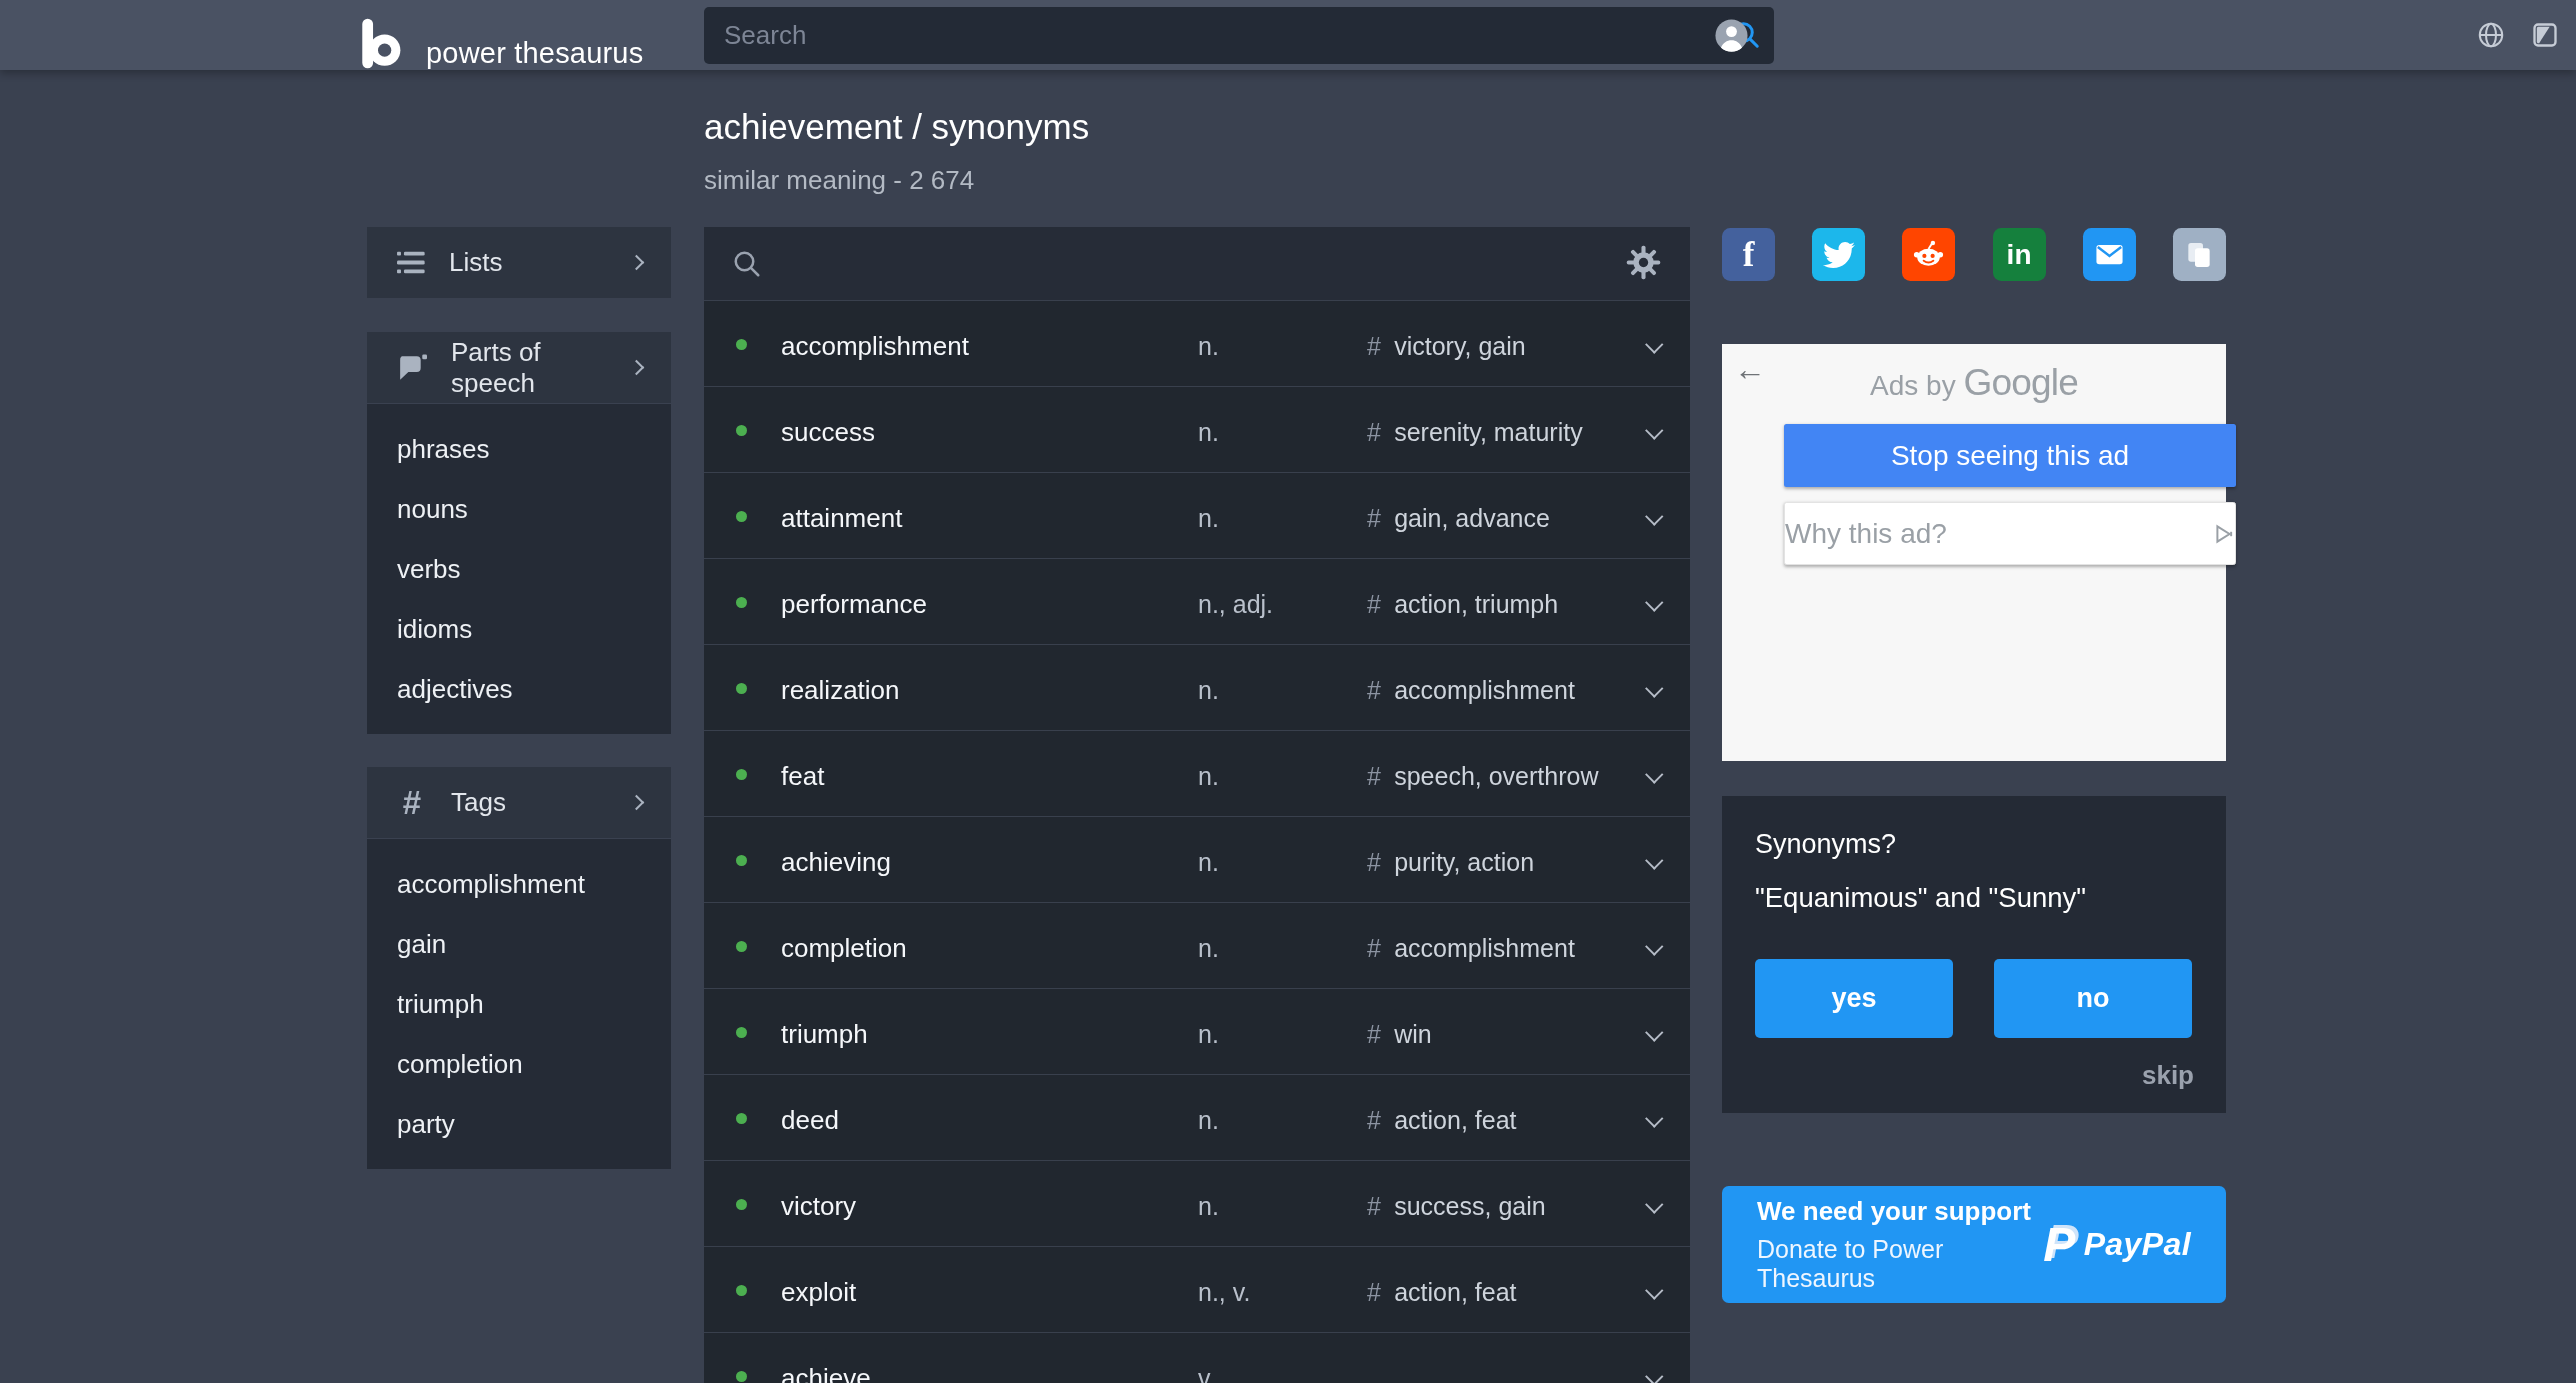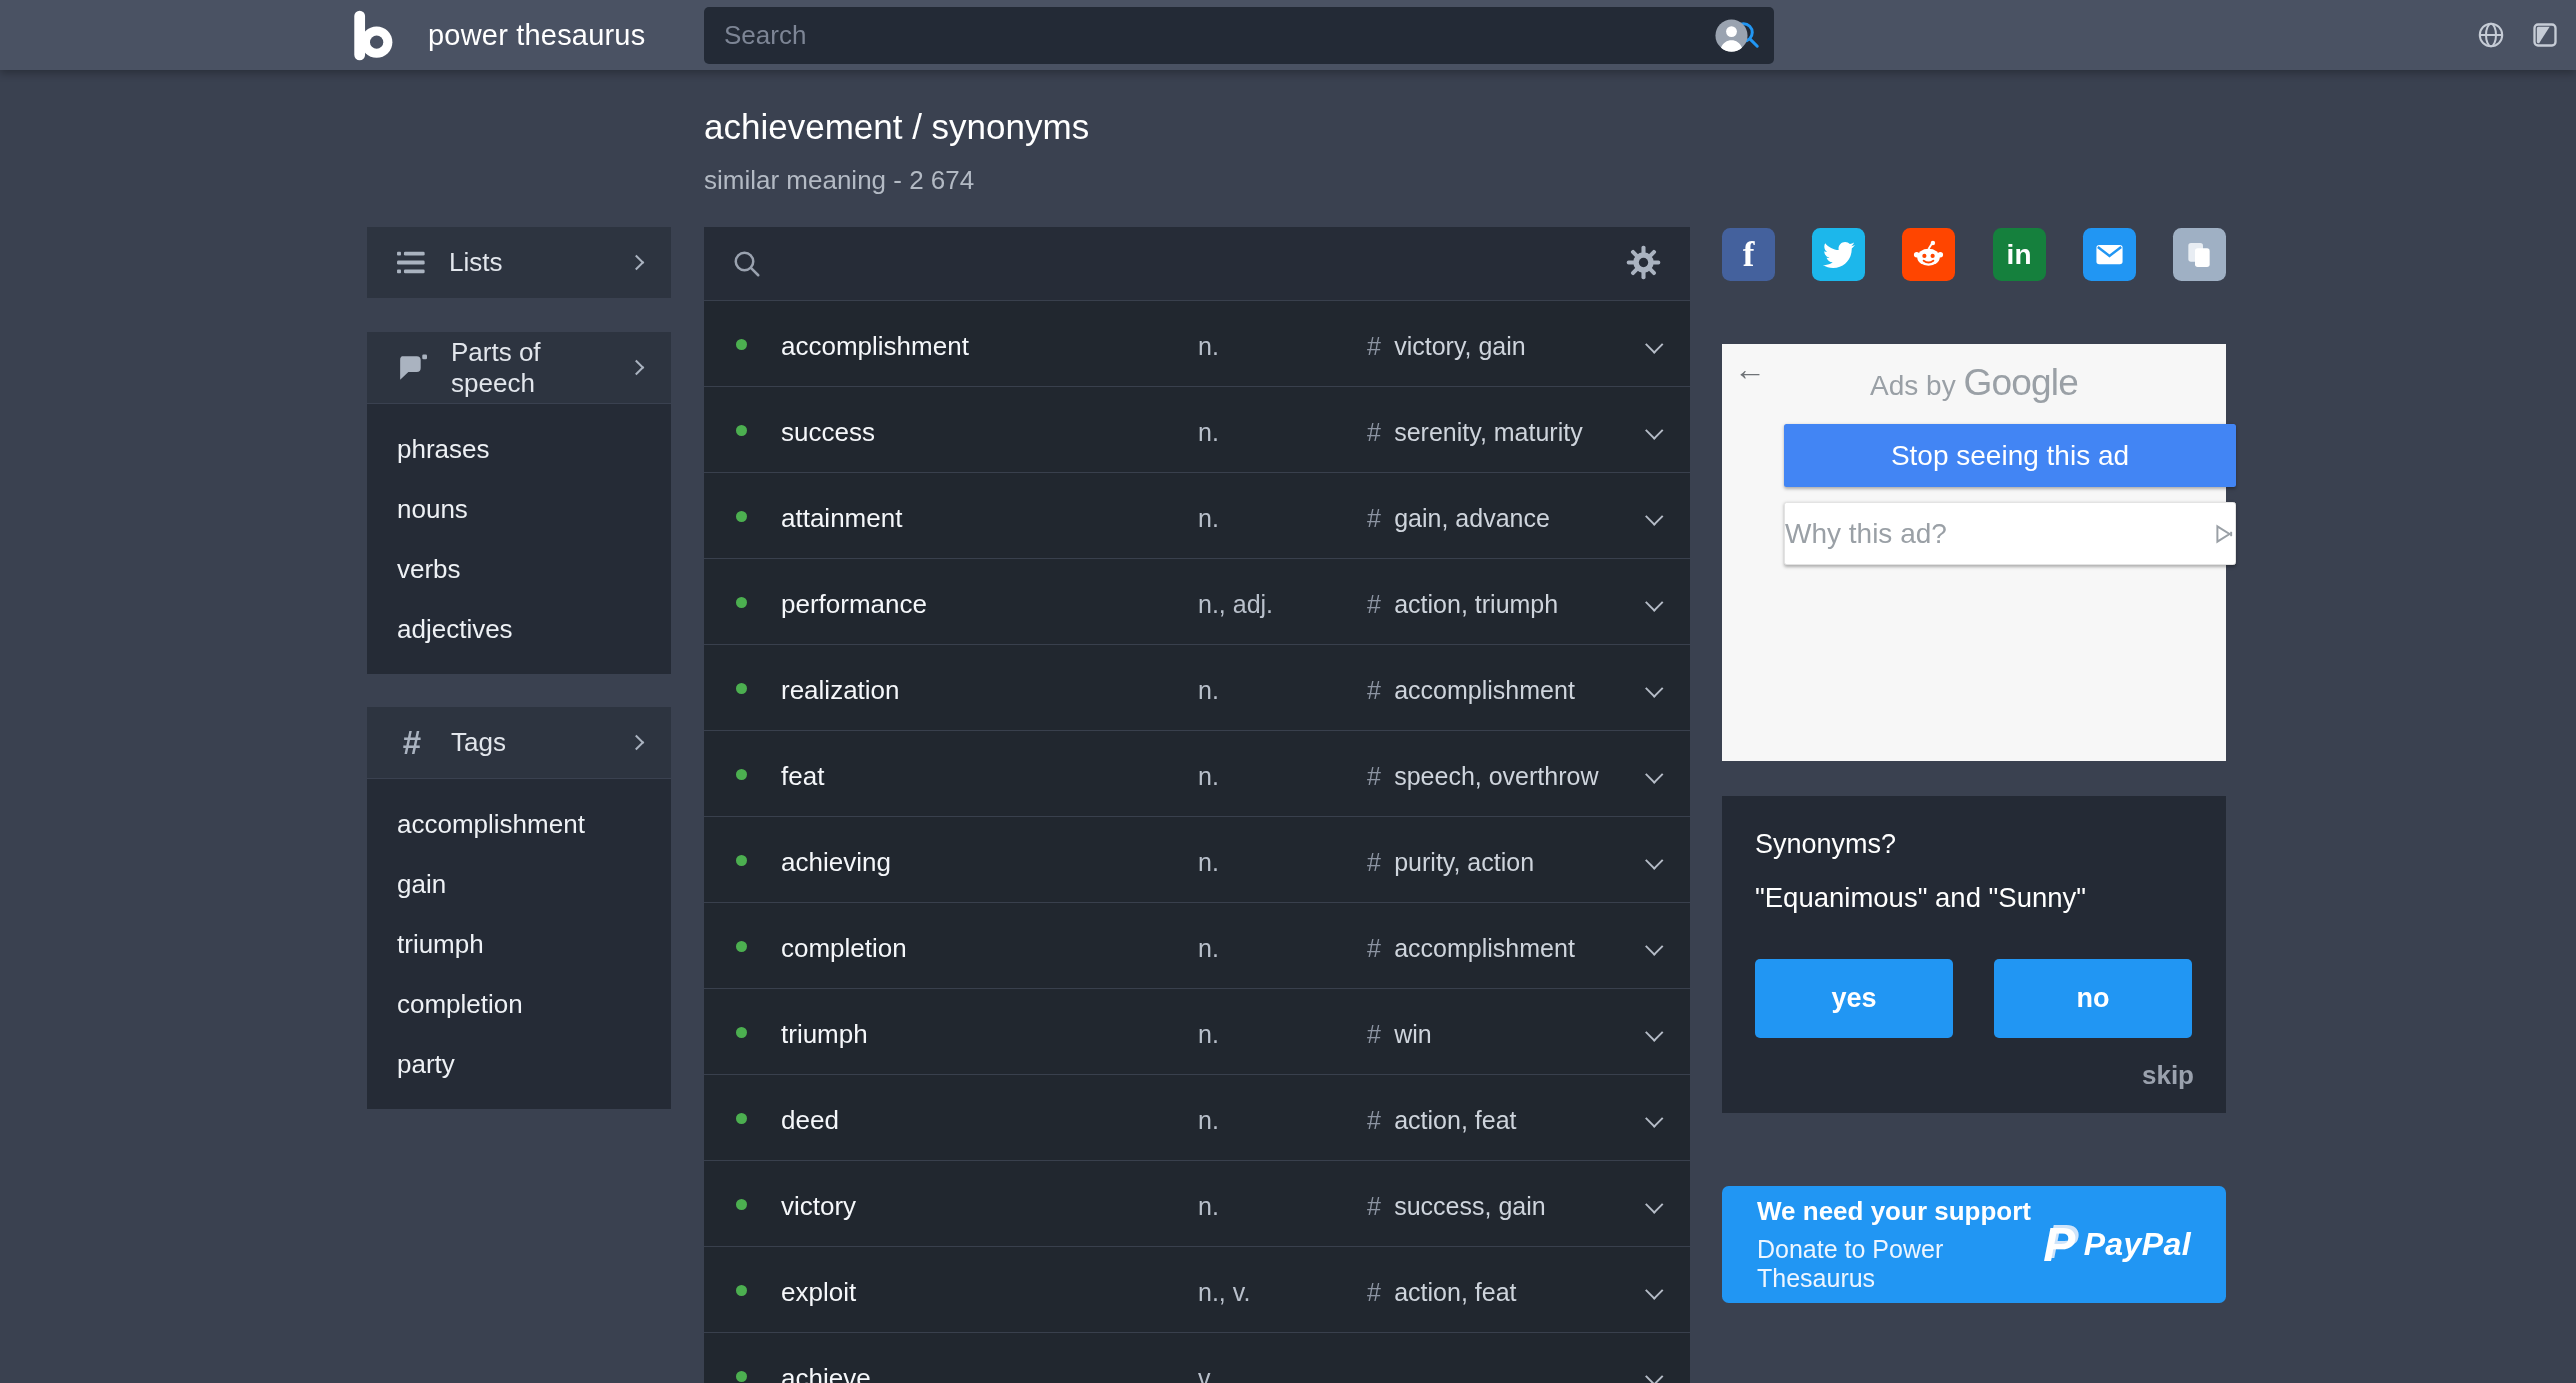--- a/index.html
+++ b/index.html
@@ -2,21 +2,21 @@
 <html style="font-size:13.3px"><head>
 <meta charset="utf-8">
 <style>
   * { margin:0; padding:0; box-sizing:border-box; }
   html,body { width:2576px; height:1384px; overflow:hidden; }
   body { background:#3a4150; font-family:"Liberation Sans", sans-serif; position:relative; }
 
   
   .topbar { position:absolute; top:0; left:0; width:2576px; height:70px;
             background:#4a5263; box-shadow:0 4.2px 8.3px rgba(0,0,0,.28); z-index:5; }
-  .brand { position:absolute; left:346px; top:0; height:70px; display:flex; align-items:center; gap:29px; cursor:pointer; }
+  .brand { position:absolute; left:354px; top:0; height:70px; display:flex; align-items:flex-end; gap:19px; cursor:pointer; }
   .brand-text { color:#fff; font-size:29px; font-weight:500; letter-spacing:0.2px; }
   .search-wrap { position:absolute; left:704px; top:6.7px; width:1070px; height:57px;
                  background:#232a36; border-radius:5px; }
   .search-wrap input { position:absolute; left:0; top:0; width:100%; height:100%;
                  background:transparent; border:0; outline:none; color:#fff;
                  font-size:26px; padding:0 67px 0 20px; font-family:inherit; }
   .search-wrap input::placeholder { color:#7d8595; }
   .search-go { position:absolute; right:13.3px; top:13.3px; width:30px; height:30px; background:none; border:0; cursor:pointer; }
   .avatar { position:absolute; left:1714px; top:17.5px; width:35px; height:35px; border:0; background:none; cursor:pointer; }
   .globe-btn { position:absolute; right:70px; top:20px; width:30px; height:30px; background:none; border:0; cursor:pointer; }
@@ -182,20 +182,24 @@
         <div class="side-item">
           
           <span>nouns</span>
         </div>
 
         <div class="side-item">
           
           <span>verbs</span>
         </div>
 
+        <div class="side-item">
+          
+          <span>idioms</span>
+        </div>
 
         <div class="side-item">
           
           <span>adjectives</span>
         </div>
 
     </div>
   </div>
 
   <div class="panel">

